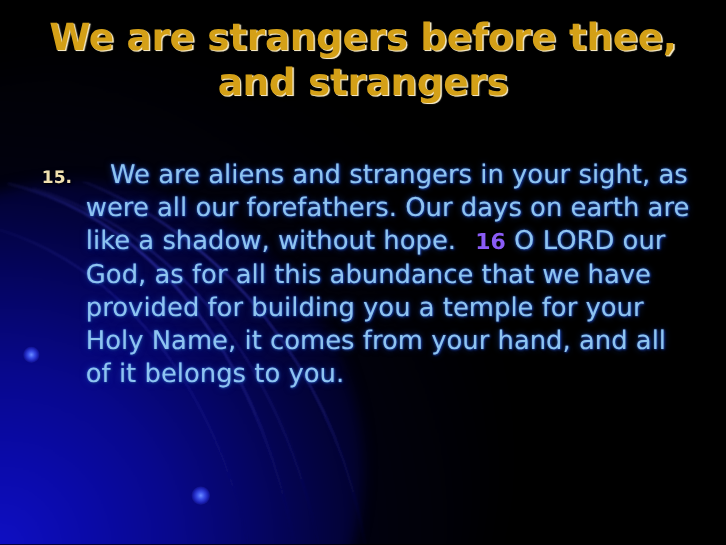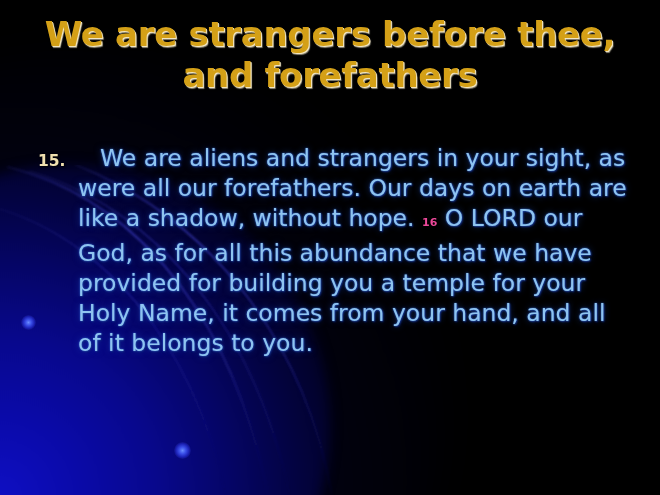--- a/index.html
+++ b/index.html
@@ -141,24 +141,25 @@
     font-weight: bold;
     font-size: 15.5px;
     color: #f0e0b0;
     text-shadow: 1px 1px 2px rgba(0,0,0,0.9);
     text-align: center;
   }
 
   .verse-number {
     font-family: "DejaVu Sans", sans-serif;
     font-weight: bold;
-    font-size: 11px;
-    color: #ec4899;
+    font-size: 20px;
+    color: #8b5cf6;
     text-shadow: 1px 1px 2px rgba(0,0,0,0.9);
     vertical-align: baseline;
+    margin-left: 10px;
   }
 
   .lead-space { display: inline-block; width: 22px; }
 </style>
 </head>
 <body>
 
 <div id="slide">
 
   <div id="bg-decoration">
@@ -192,21 +193,21 @@
     </svg>
 
     <div class="dot dot-a"></div>
     <div class="dot dot-b"></div>
   </div>
 
   <div id="content">
 
     <div id="title-block">
       <div class="title-line">We are strangers before thee,</div>
-      <div class="title-line">and forefathers</div>
+      <div class="title-line">and strangers</div>
     </div>
 
     <div id="body-block">
       <p class="body-para"><span class="bullet-number">15.</span><span class="lead-space"></span><span>We are aliens and strangers in your sight, as were all our forefathers. Our days on earth are like a shadow, without hope.</span> <span class="verse-number">16</span> <span>O LORD our God, as for all this abundance that we have provided for building you a temple for your Holy Name, it comes from your hand, and all of it belongs to you.</span></p>
     </div>
 
   </div>
 </div>
 
 </body></html>

